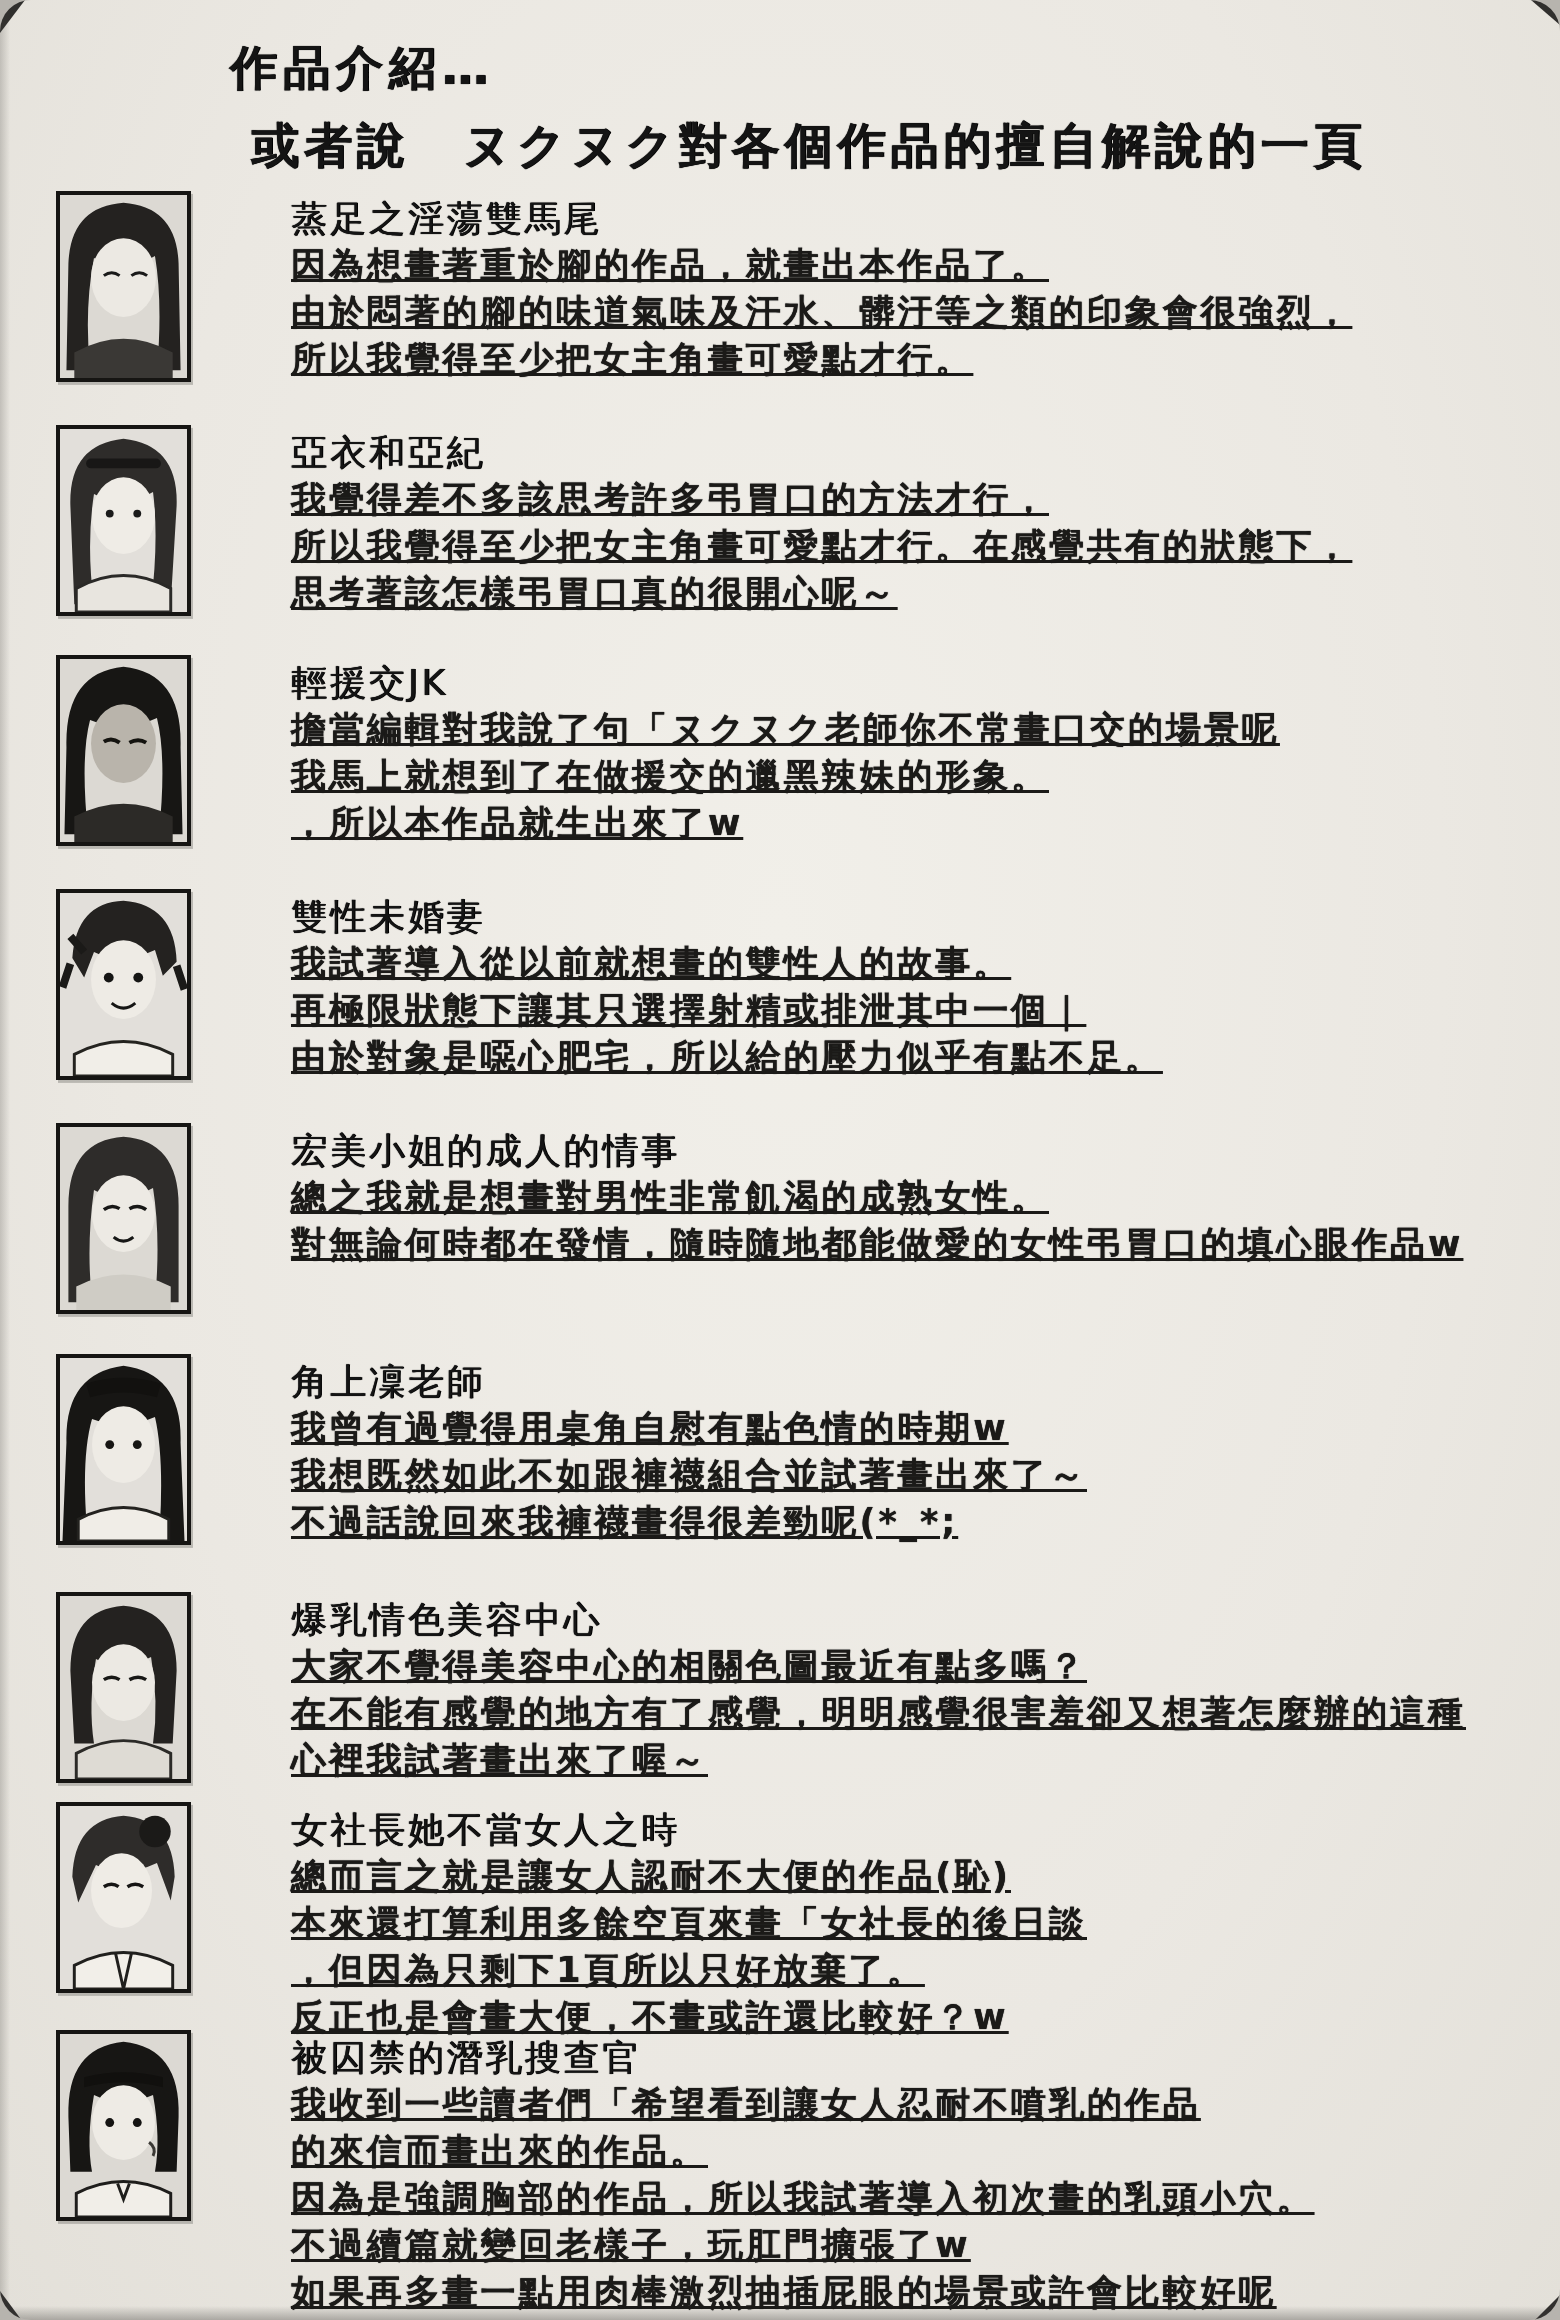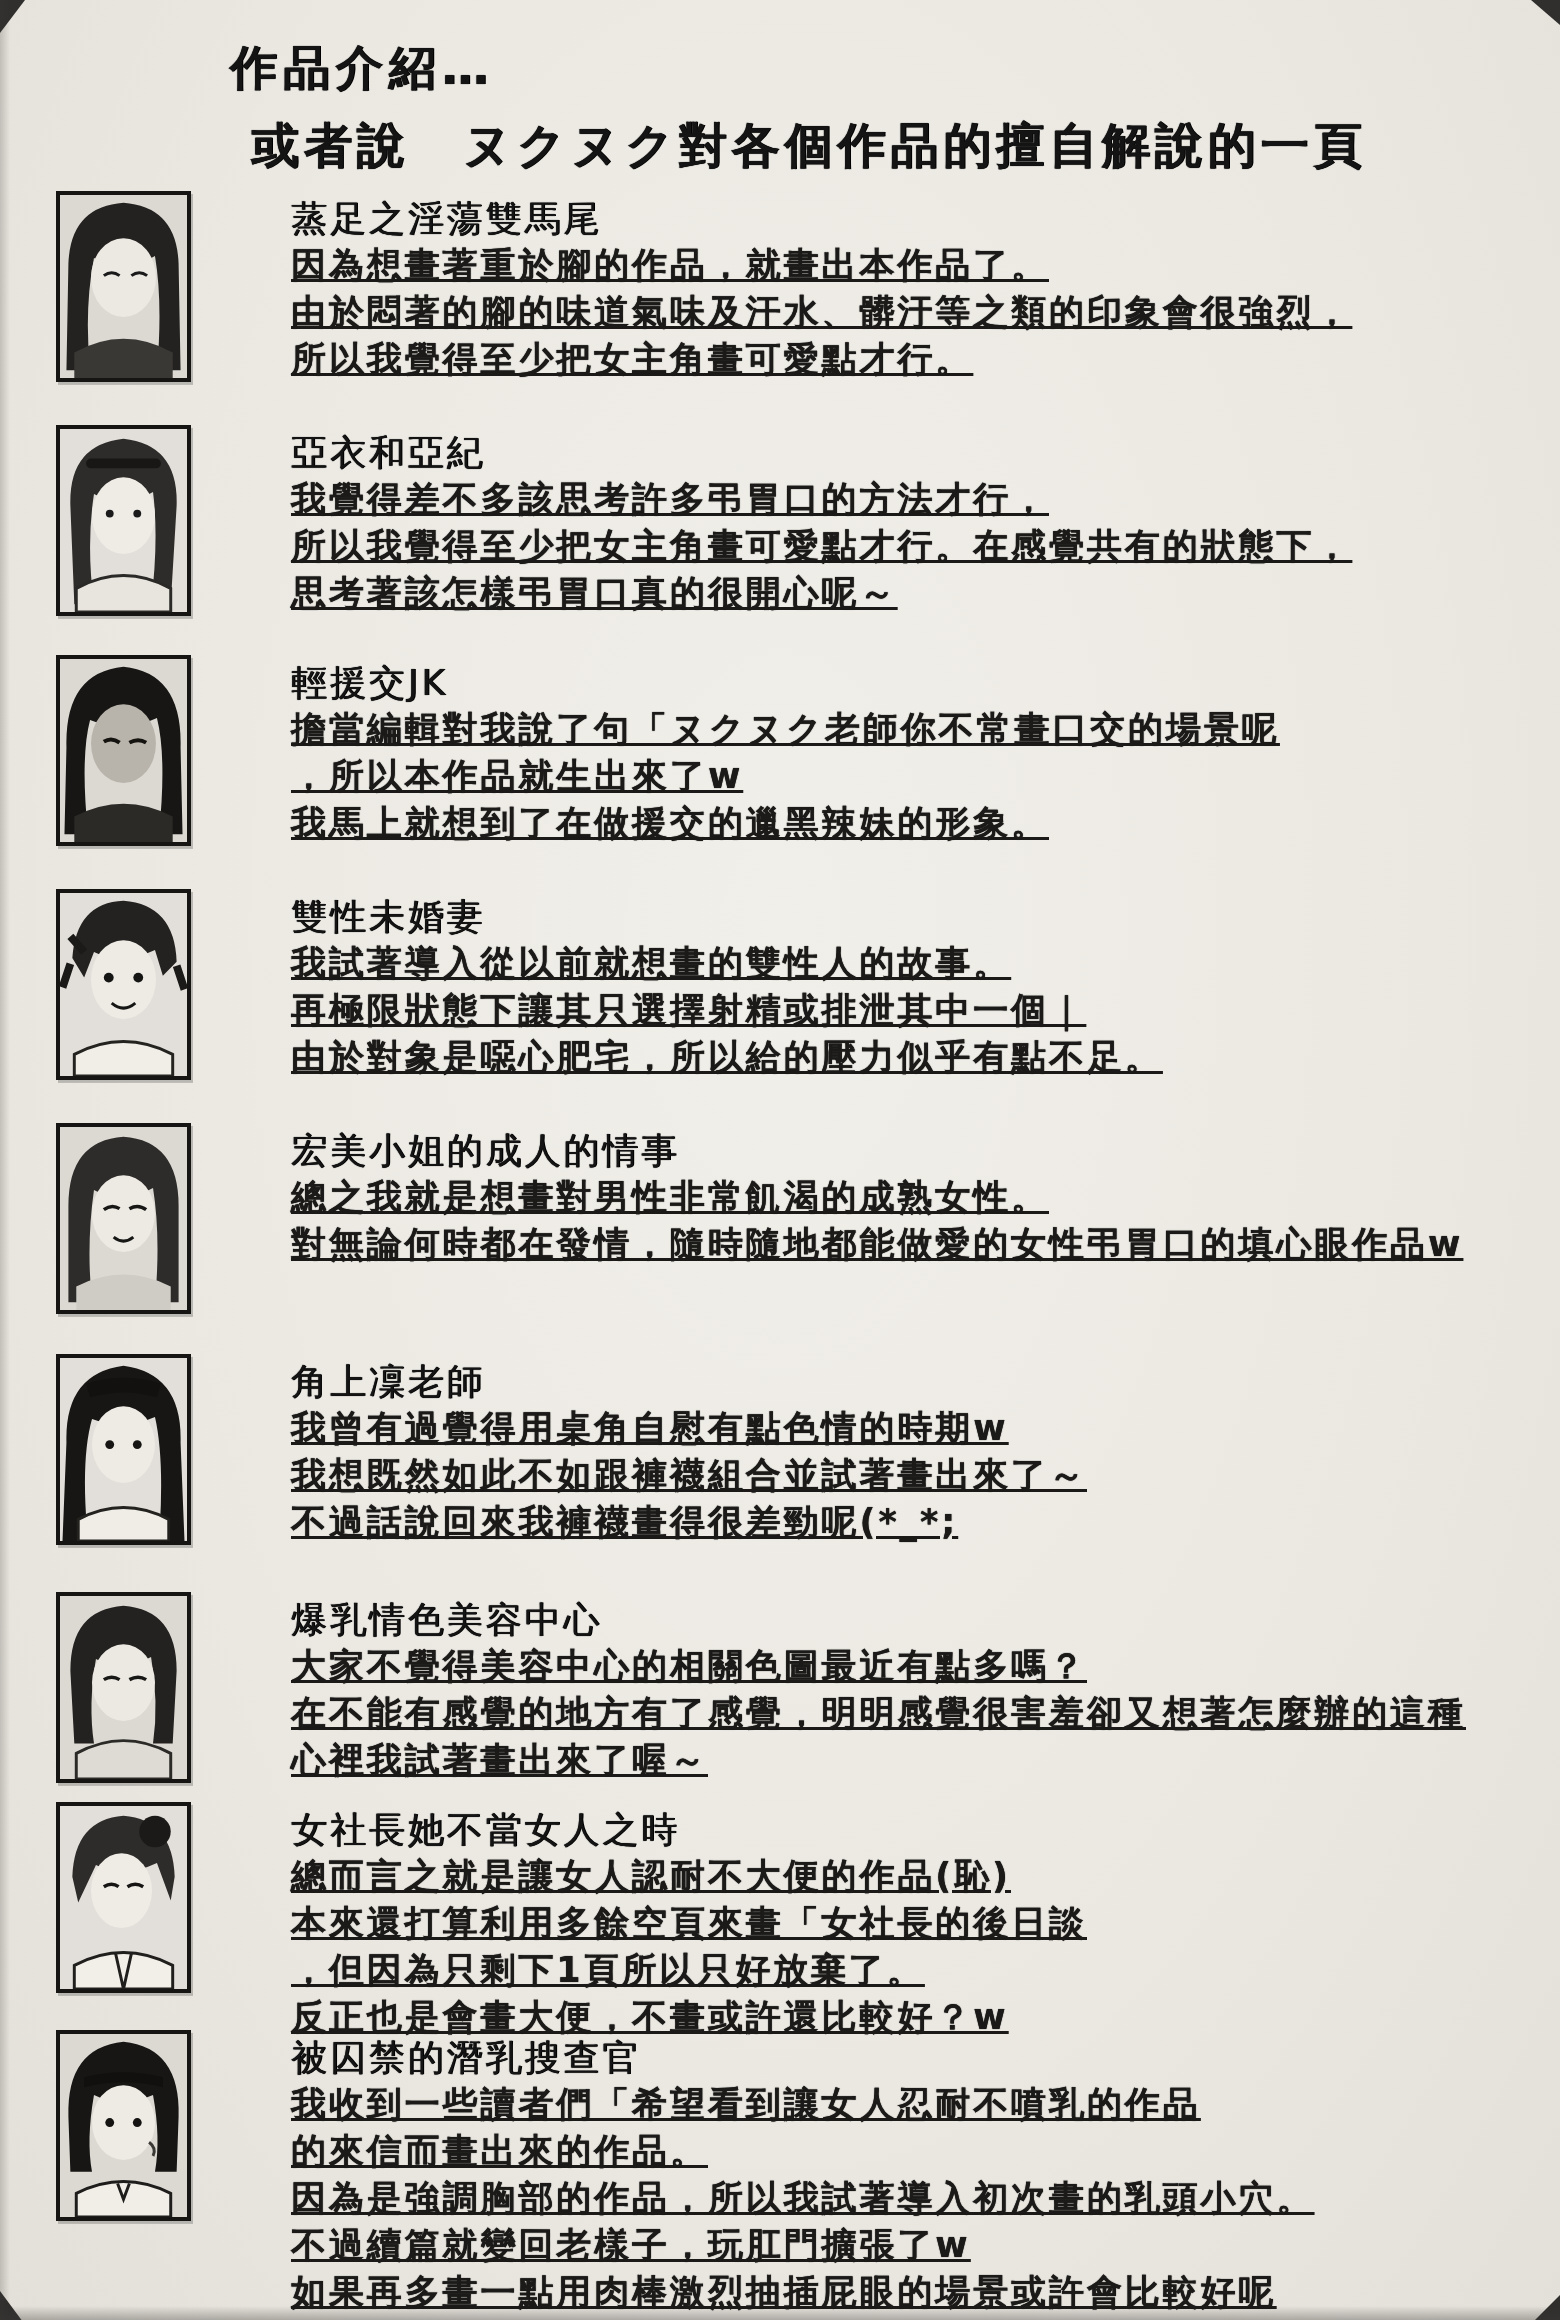--- a/index.html
+++ b/index.html
@@ -4,20 +4,21 @@
 <style>
   html,body{margin:0;padding:0;background:#b7b4ae;}
   .page{
     position:relative;
     width:1560px;height:2320px;
     background:
       radial-gradient(ellipse at 50% 40%, #f1efe9 0%, #ebe8e2 60%, #e3e0d9 100%);
     overflow:hidden;
     font-family:"DejaVu Sans","Liberation Sans",sans-serif;
     color:#141414;
+    border-radius:31px;
   }
   
   .corner{position:absolute;background:#1c1b19;opacity:.9;}
   .corner.tl{left:0;top:0;width:25px;height:33px;clip-path:polygon(0 0,100% 0,0 100%);}
   .corner.tr{right:0;top:0;width:29px;height:25px;clip-path:polygon(0 0,100% 0,100% 100%);}
   .corner.bl{left:0;bottom:0;width:21.5px;height:29px;clip-path:polygon(0 0,0 100%,100% 100%);}
   .corner.br{right:0;bottom:0;width:25px;height:25px;clip-path:polygon(100% 0,100% 100%,0 100%);}
   .scan-bottom{position:absolute;left:0;right:0;bottom:0;height:13.7px;
     background:linear-gradient(to bottom,rgba(0,0,0,0),rgba(60,58,54,.35));}
   .scan-left{position:absolute;left:0;top:0;bottom:0;width:9.8px;
@@ -126,22 +127,22 @@
         <path class="hair" d="M6,90 Q4,14 64,8 Q124,14 122,90 L124,178 L100,178 Q108,100 98,60 Q64,76 30,62 Q20,100 28,178 L4,178 Z" fill="#8a867f"></path>
         <ellipse cx="64" cy="86" rx="33" ry="40" fill="#b9b4ab"></ellipse>
         <path d="M44,84 q8,-5 16,1" stroke="#14130f" stroke-width="4" fill="none"></path>
         <path d="M70,85 q9,-5 17,0" stroke="#14130f" stroke-width="4" fill="none"></path>
         <path d="M14,186 L14,160 Q64,134 114,160 L114,186 Z" fill="#2c2a27"></path>
       </svg>
     </div>
     <div class="sec-text">
       <div class="sec-title">輕援交JK</div>
       <div class="sec-line">擔當編輯對我說了句「ヌクヌク老師你不常畫口交的場景呢</div>
+      <div class="sec-line">我馬上就想到了在做援交的邋黑辣妹的形象。</div>
       <div class="sec-line">，所以本作品就生出來了w</div>
-      <div class="sec-line">我馬上就想到了在做援交的邋黑辣妹的形象。</div>
     </div>
   </div>
 
   <div class="section" style="top:889px">
     <div class="avatar">
       <svg viewBox="0 0 128 186">
         <path class="hair" d="M12,66 Q16,10 64,8 Q116,12 118,70 L104,84 L96,58 Q62,74 34,60 L24,86 Z" fill="#1b1a18"></path>
         <path d="M10,72 L2,96 M118,74 L126,98 M24,60 L10,44" stroke="#1b1a18" stroke-width="8"></path>
         <ellipse cx="64" cy="88" rx="33" ry="40" fill="#eeebe5"></ellipse>
         <circle cx="49" cy="86" r="5" fill="#151514"></circle>

